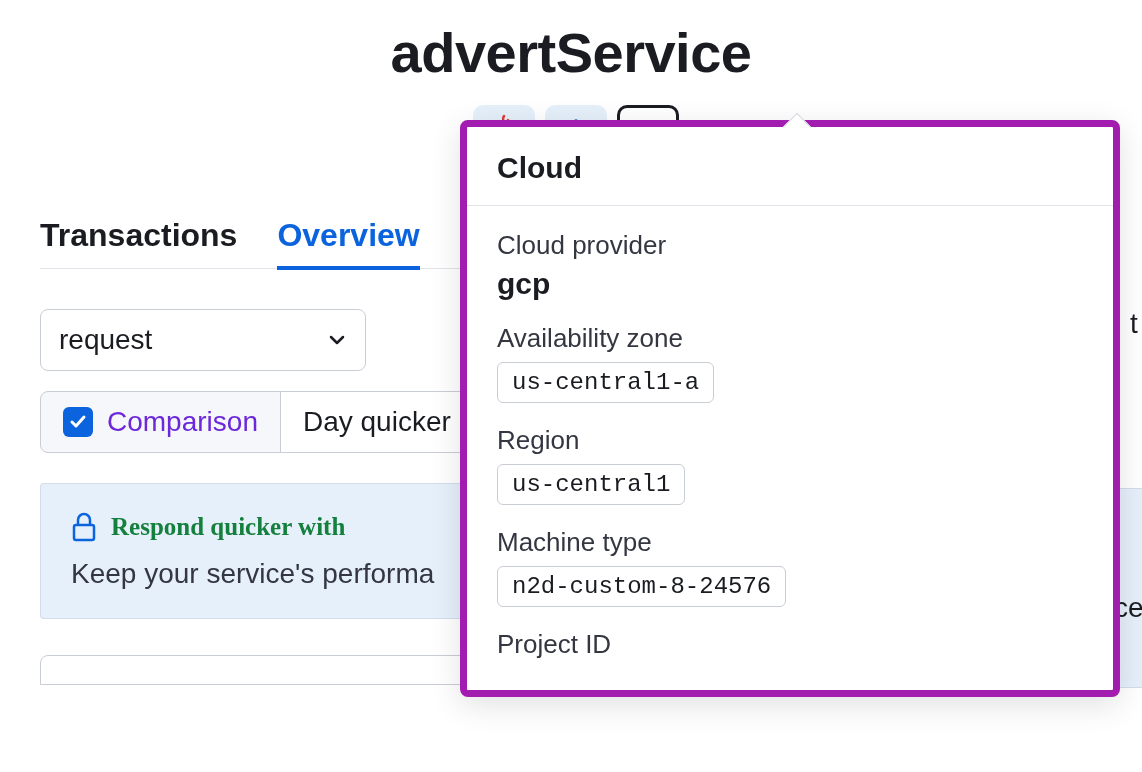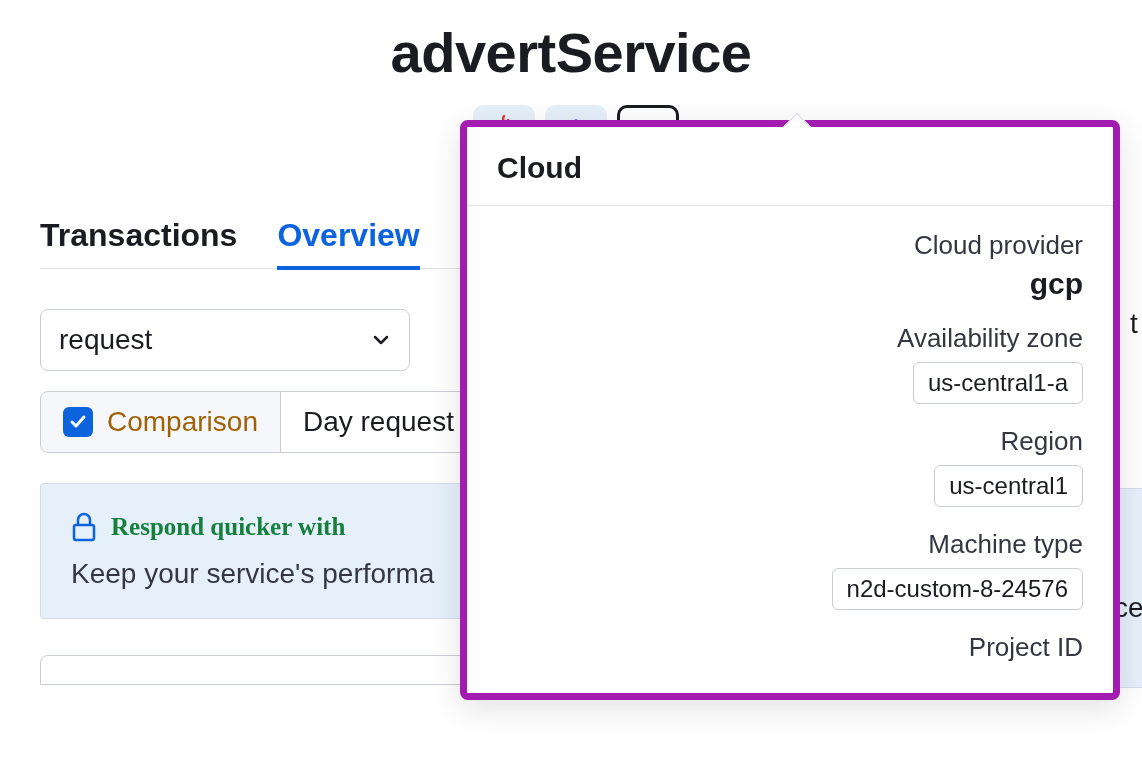--- a/index.html
+++ b/index.html
@@ -78,21 +78,21 @@
     margin-bottom: 20px;
   }
   .select-box {
     border: 1px solid #c9cdd4;
     border-radius: 8px;
     padding: 14px 18px;
     font-size: 28px;
     display: flex;
     align-items: center;
     justify-content: space-between;
-    width: 370px;
+    width: 326px;
     background: #fff;
     cursor: pointer;
   }
   .chevron {
     width: 20px;
     height: 20px;
   }
   .comparison-row {
     display: flex;
     align-items: stretch;
@@ -113,21 +113,21 @@
     width: 30px;
     height: 30px;
     border-radius: 6px;
     background: #0b64dd;
     display: flex;
     align-items: center;
     justify-content: center;
   }
   .comparison-label {
     font-size: 28px;
-    color: #a16207;
+    color: #6d28d9;
   }
   .comparison-right {
     padding: 14px 22px;
     font-size: 28px;
     border-left: 1px solid #c9cdd4;
     background: #fff;
     display: flex;
     align-items: center;
   }
   .banner {
@@ -182,40 +182,40 @@
   }
   .popover-title {
     font-size: 30px;
     font-weight: 700;
   }
   .popover-body {
     padding: 24px 30px;
   }
   .field {
     margin-bottom: 22px;
-    text-align: right;
   }
   .field-label {
     font-size: 26px;
     color: #343741;
     margin-bottom: 6px;
   }
   .field-value-bold {
     font-size: 30px;
     font-weight: 700;
     color: #1a1c21;
   }
   .field-chip {
     display: inline-block;
     border: 1px solid #c9cdd4;
     border-radius: 6px;
     padding: 6px 14px;
     font-size: 24px;
     color: #1a1c21;
     margin-top: 2px;
+    font-family: Liberation Mono, monospace;
   }
   .bottom-box {
     border: 1px solid #c9cdd4;
     border-radius: 8px 8px 0 0;
     height: 30px;
     margin-top: 36px;
   }
   .right-edge-text {
     position: absolute;
     right: 0;
@@ -310,21 +310,21 @@
   <div class="comparison-row">
     <div class="comparison-left">
       <div class="checkbox">
         <svg width="20" height="20" viewBox="0 0 20 20">
           <path d="M4 10 L8 14 L16 5" stroke="#fff" stroke-width="3" fill="none" stroke-linecap="round" stroke-linejoin="round"></path>
         </svg>
       </div>
       <span class="comparison-label">Comparison</span>
     </div>
     <div class="comparison-right">
-      <span>Day request</span>
+      <span>Day quicker</span>
     </div>
   </div>
 
   <div class="banner">
     <div class="banner-title-row">
       <svg width="26" height="30" viewBox="0 0 26 30">
         <rect x="3" y="13" width="20" height="15" rx="2" stroke="#0b64dd" stroke-width="2.5" fill="none"></rect>
         <path d="M7 13 V8 a6 6 0 0 1 12 0 V13" stroke="#0b64dd" stroke-width="2.5" fill="none"></path>
       </svg>
       <span class="banner-title">Respond quicker with</span>

